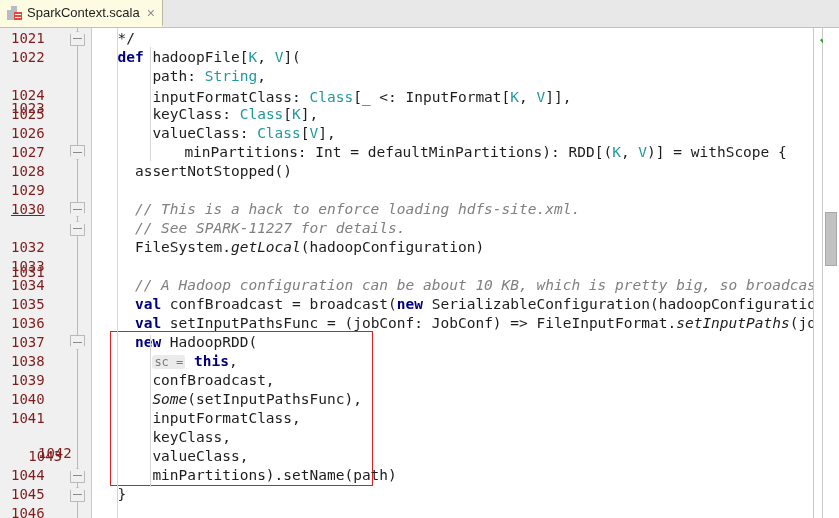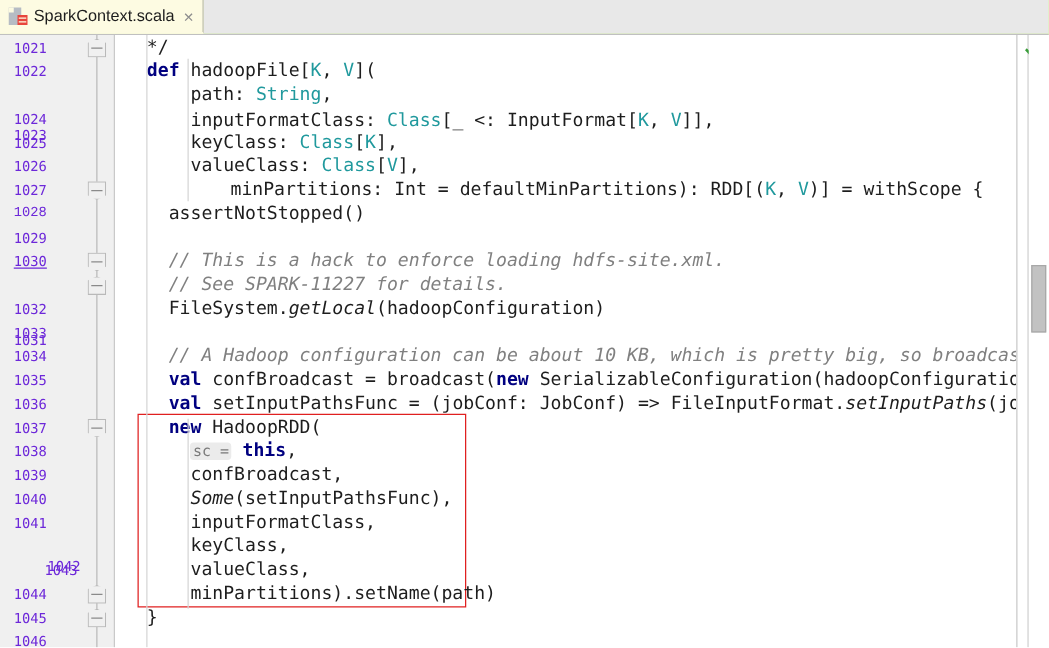--- a/index.html
+++ b/index.html
@@ -21,21 +21,21 @@
     height: 518px;
     background: #ffffff;
     display: flex;
     flex-direction: column;
   }
 
   
   .tabbar {
     position: relative;
     height: 27px;
-    background: #bef264;
+    background: #8b5cf6;
     border-bottom: 1px solid #c0c0c0;
     display: flex;
     align-items: stretch;
     flex: 0 0 auto;
   }
   .tab {
     display: flex;
     align-items: center;
     padding: 0 7px 0 6px;
     background: #fdfbe2;
@@ -119,22 +119,22 @@
     overflow: hidden;
   }
   .lineno {
     position: absolute;
     left: 0;
     width: 62px;
     text-align: left;
     padding-left: 11px;
     box-sizing: border-box;
     font-family: "DejaVu Sans Mono", "Liberation Mono", monospace;
-    font-size: 11px;
-    color: #6d28d9;
+    font-size: 14px;
+    color: #7f1d1d;
     line-height: 19px;
     height: 19px;
     white-space: nowrap;
   }
 
   
   .fold-line {
     position: absolute;
     left: 77px;
     width: 1px;
@@ -278,21 +278,21 @@
   <div class="editor-wrap">
 
     <div class="gutter" id="gutter">
         <div class="lineno" style="top: 1px;">1021</div>
         <div class="lineno" style="top: 20px;">1022</div>
         <div class="lineno" style="top: 39px; margin-top: 32px;">1023</div>
         <div class="lineno" style="top: 58px;">1024</div>
         <div class="lineno" style="top: 77px;">1025</div>
         <div class="lineno" style="top: 96px;">1026</div>
         <div class="lineno" style="top: 115px;">1027</div>
-        <div class="lineno" style="top: 134px; font-family: Liberation Mono, monospace;">1028</div>
+        <div class="lineno" style="top: 134px;">1028</div>
         <div class="lineno" style="top: 153px;">1029</div>
         <div class="lineno" style="top: 172px; text-decoration: underline;">1030</div>
         <div class="lineno" style="top: 191px; margin-top: 44px;">1031</div>
         <div class="lineno" style="top: 210px;">1032</div>
         <div class="lineno" style="top: 229px;">1033</div>
         <div class="lineno" style="top: 248px;">1034</div>
         <div class="lineno" style="top: 267px;">1035</div>
         <div class="lineno" style="top: 286px;">1036</div>
         <div class="lineno" style="top: 305px;">1037</div>
         <div class="lineno" style="top: 324px;">1038</div>

